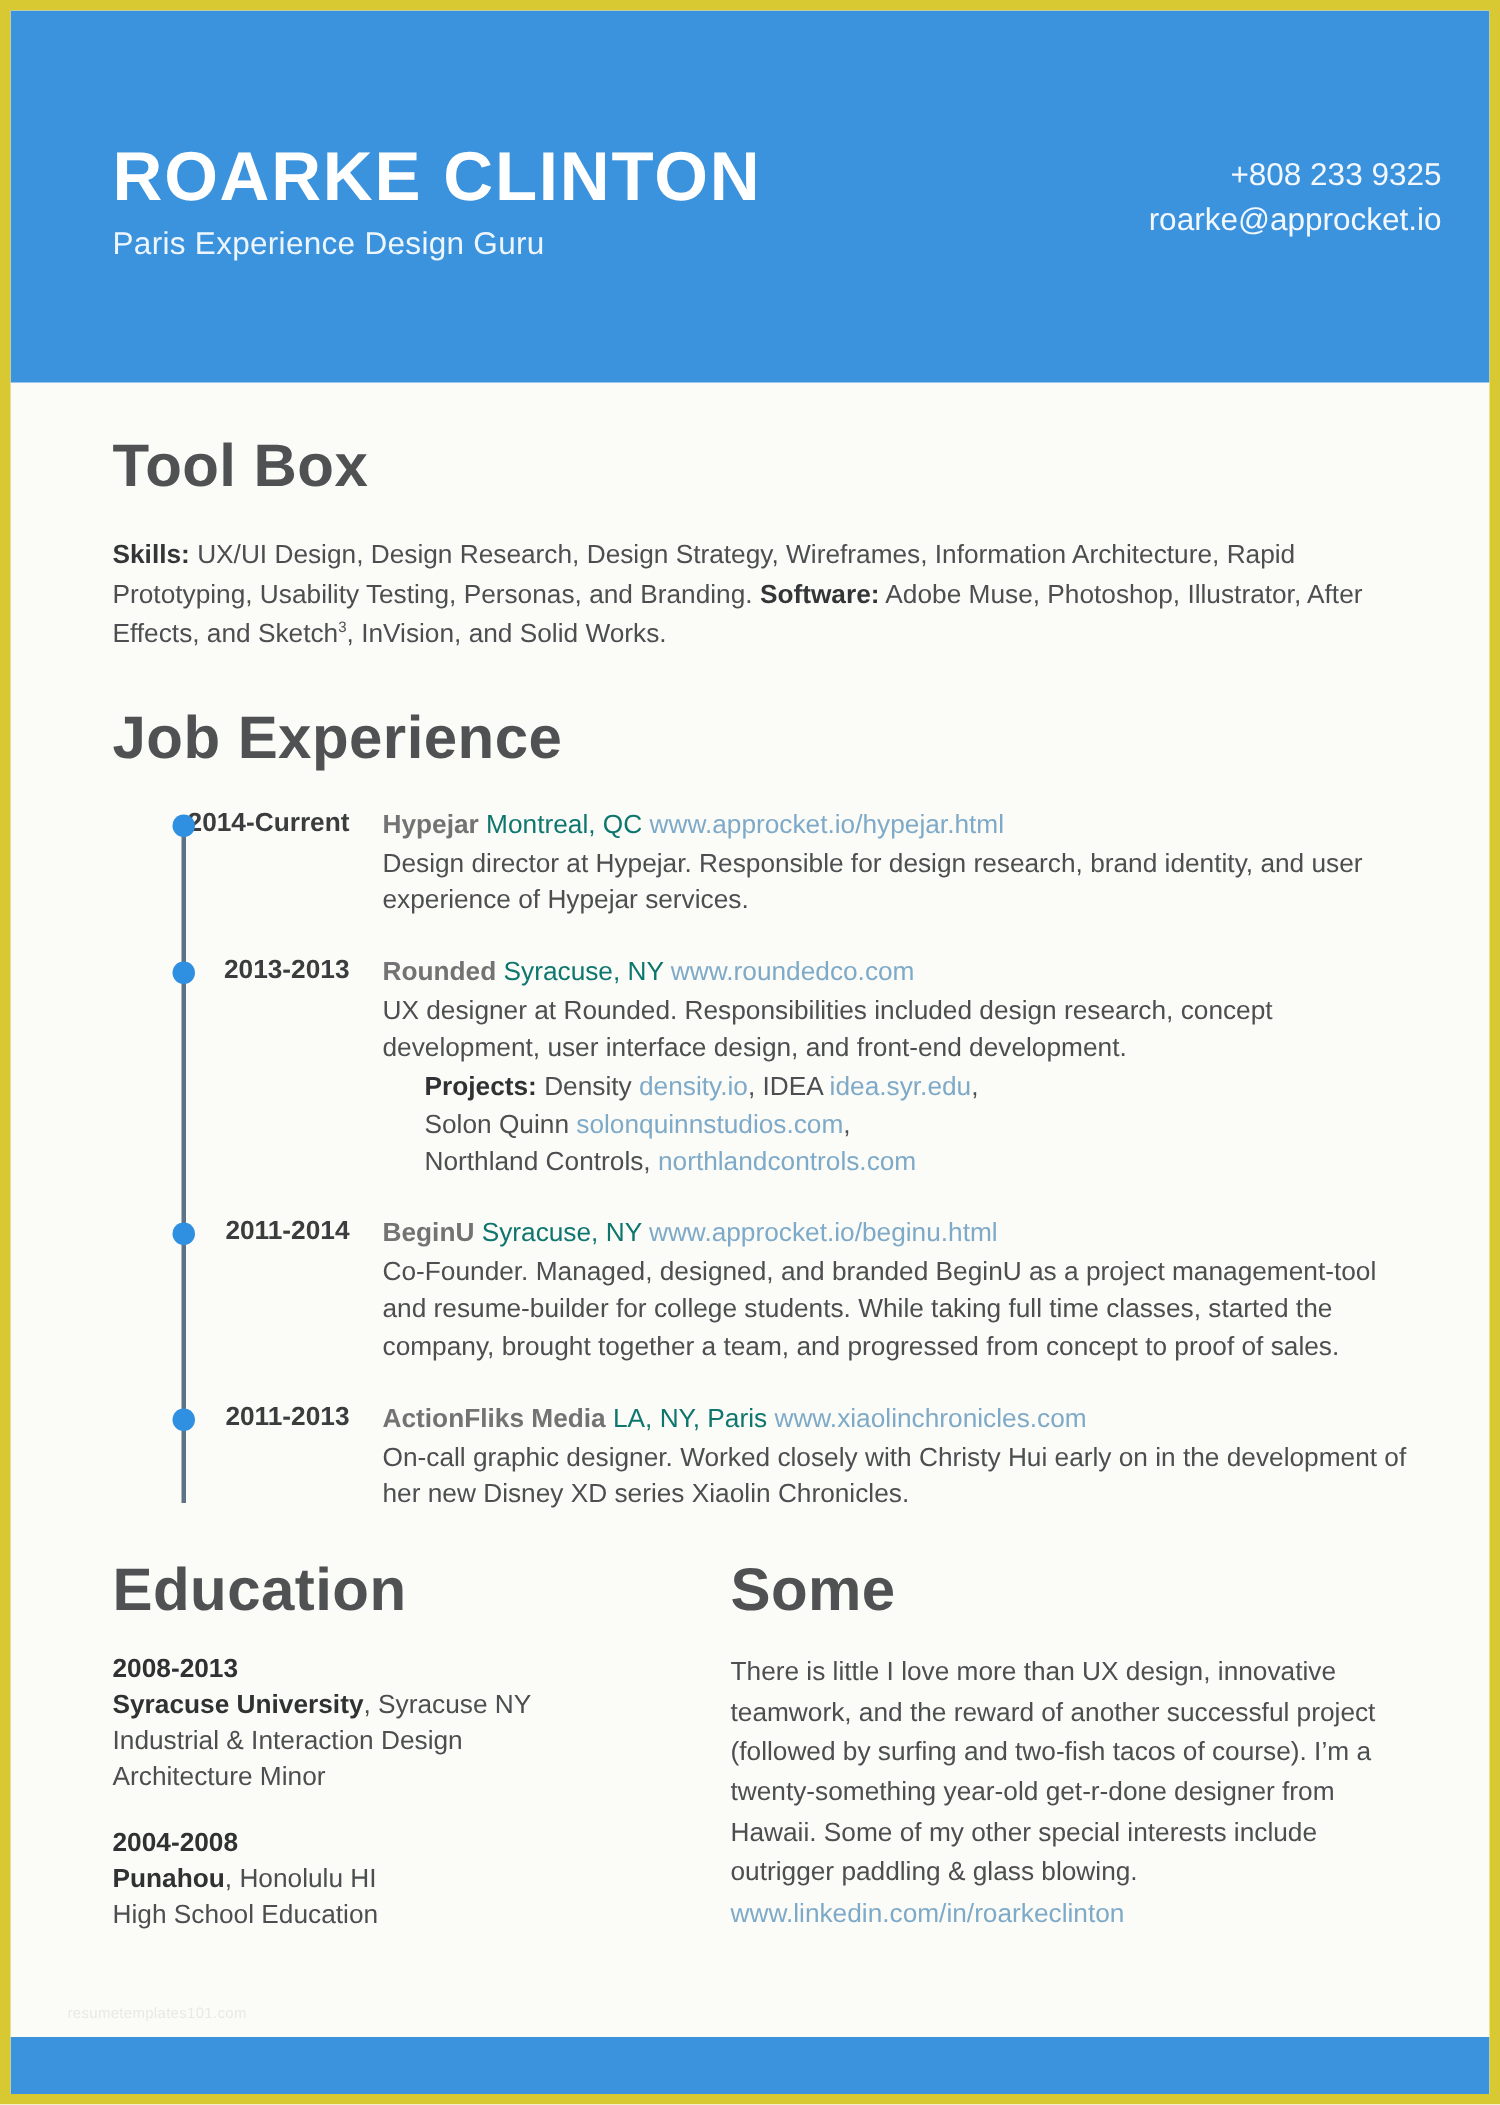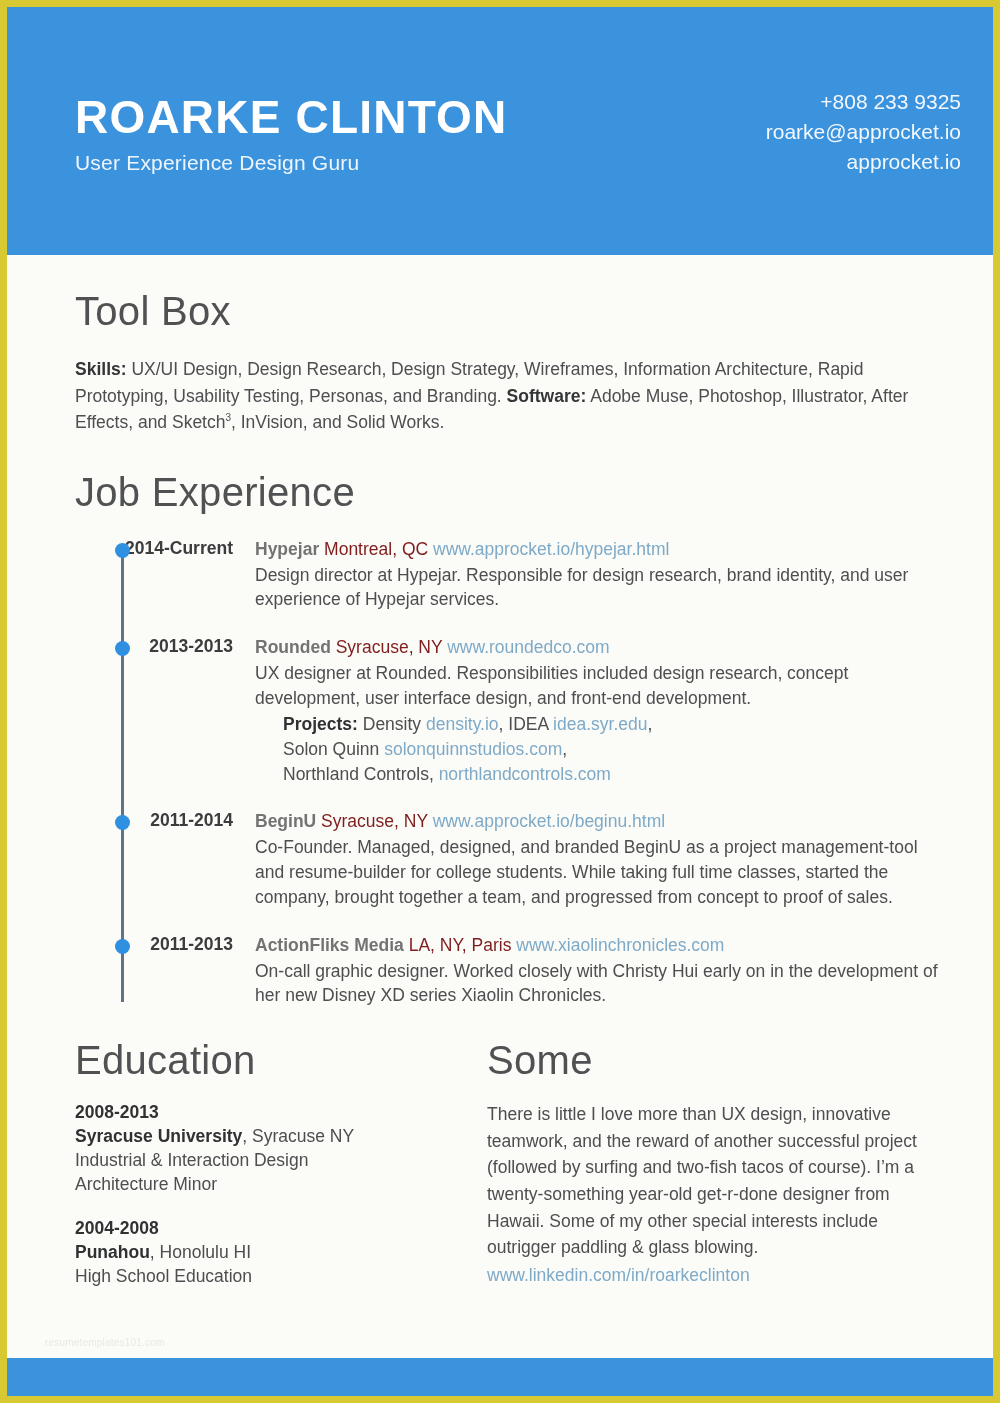--- a/index.html
+++ b/index.html
@@ -58,21 +58,21 @@
     color: #f2f8fe;
     line-height: 1.42;
     white-space: nowrap;
   }
   
   .content {
     padding: 34px 52px 0 68px;
   }
   .section-title {
     font-size: 40px;
-    font-weight: 400;
+    font-weight: 700;
     color: #4f5153;
     margin: 0 0 22px 0;
     letter-spacing: .3px;
   }
   .toolbox-text {
     font-size: 17.5px;
     line-height: 1.52;
     color: #4c4e50;
     margin: 0 22px 0 0;
   }
@@ -122,21 +122,21 @@
     padding-top: 1px;
   }
   .job-body {
     flex: 1;
     font-size: 17.5px;
     line-height: 1.42;
     color: #4c4e50;
   }
   .job-head { white-space: nowrap; }
   .company { font-weight: bold; color: #737373; }
-  .place { color: #7f1d1d; }
+  .place { color: #0f766e; }
   .link { color: #7eaac8; margin-top: 44px; }
   .job-desc { margin-top: 1px; }
   .projects {
     margin-top: 1px;
     padding-left: 28px;
   }
   .projects b { color: #2f3133; }
 
   
   .bottom {
@@ -178,26 +178,25 @@
   }
 </style>
 </head>
 <body>
 
 <div class="page">
 
   <div class="header">
     <div class="header-left">
       <div class="name">ROARKE CLINTON</div>
-      <div class="tagline">User Experience Design Guru</div>
+      <div class="tagline">Paris Experience Design Guru</div>
     </div>
     <div class="header-right">
       <div class="contact-line">+808 233 9325</div>
       <div class="contact-line">roarke@approcket.io</div>
-      <div class="contact-line">approcket.io</div>
     </div>
   </div>
 
   <div class="content">
 
     <div class="toolbox-section">
       <h2 class="section-title">Tool Box</h2>
       <p class="toolbox-text"><b>Skills:</b><span> UX/UI Design, Design Research, Design Strategy, Wireframes, Information Architecture, Rapid Prototyping, Usability Testing, Personas, and Branding. </span><b>Software:</b><span> Adobe Muse, Photoshop, Illustrator, After Effects, and Sketch</span><sup>3</sup><span>, InVision, and Solid Works.</span></p>
     </div>
 

